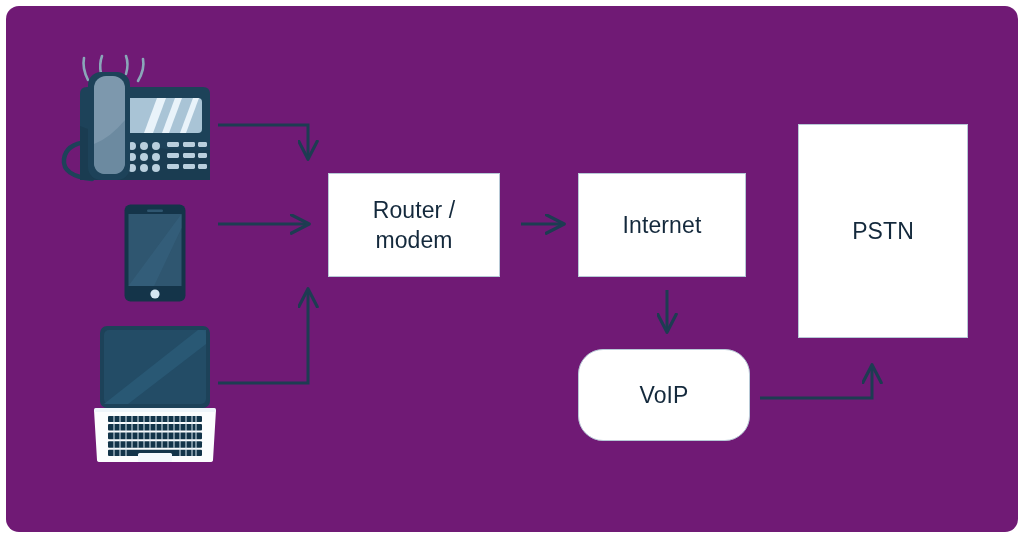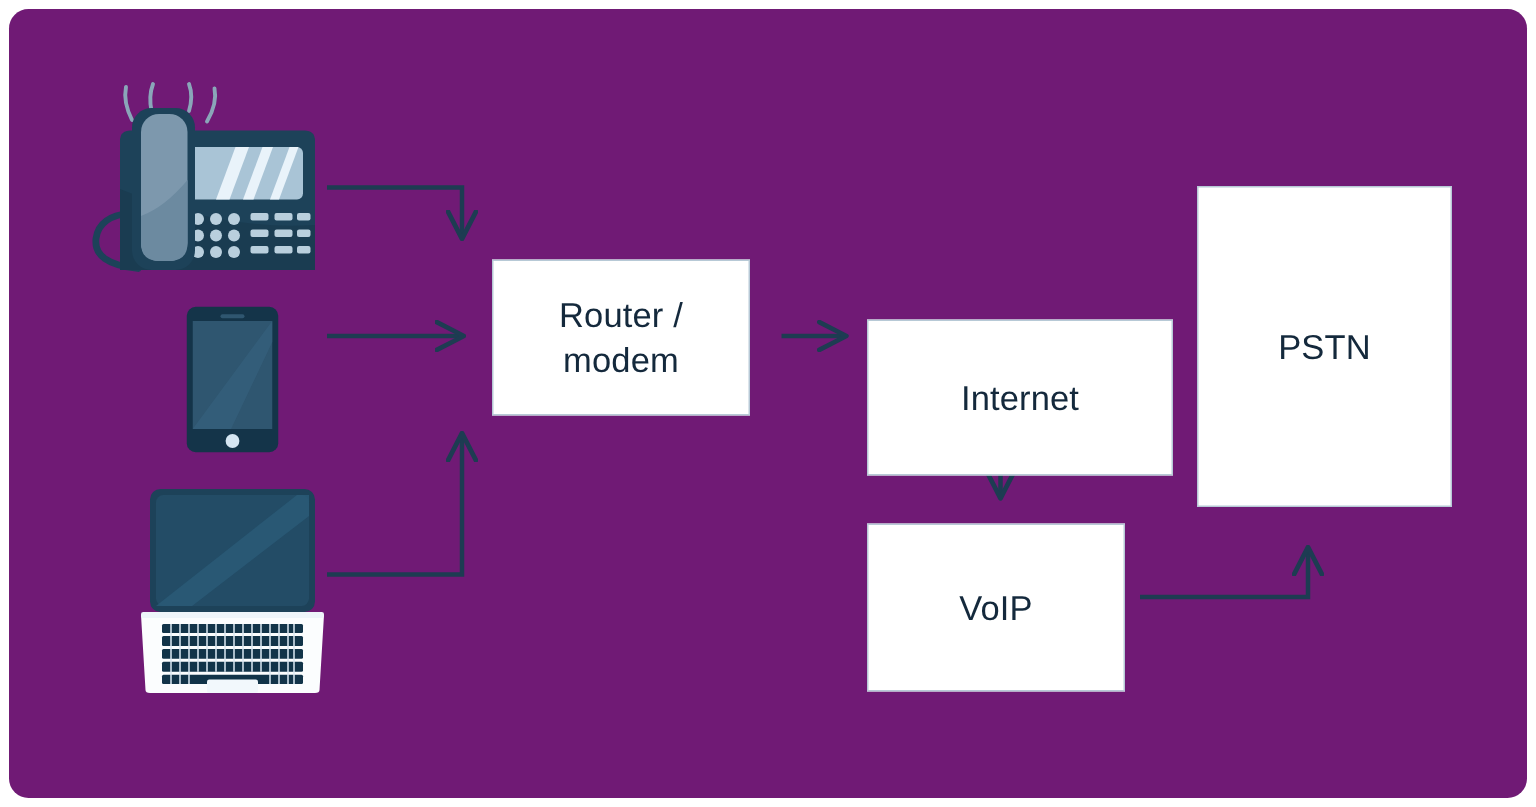--- a/index.html
+++ b/index.html
@@ -35,22 +35,22 @@
     text-align: center;
     color: #14293c;
     font-family: "Liberation Sans", sans-serif;
     font-size: 23px;
     line-height: 1.32;
     letter-spacing: 0.1px;
     font-weight: 400;
   }
   .node-box span { display: block; }
   #box-router  { left: 322px; top: 167px; width: 172px; height: 104px; }
-  #box-internet{ left: 572px; top: 167px; width: 204px; height: 104px; margin-top: 40px; }
-  #box-voip    { left: 572px; top: 343px; width: 172px; height: 112px; }
+  #box-internet{ left: 572px; top: 167px; width: 168px; height: 104px; }
+  #box-voip    { left: 572px; top: 343px; width: 172px; height: 92px; border-radius: 25px; }
   #box-pstn    { left: 792px; top: 118px; width: 170px; height: 214px; }
 
   .svg-layer {
     position: absolute;
     left: 0; top: 0;
     width: 1012px;
     height: 526px;
   }
   .device {
     position: absolute;

